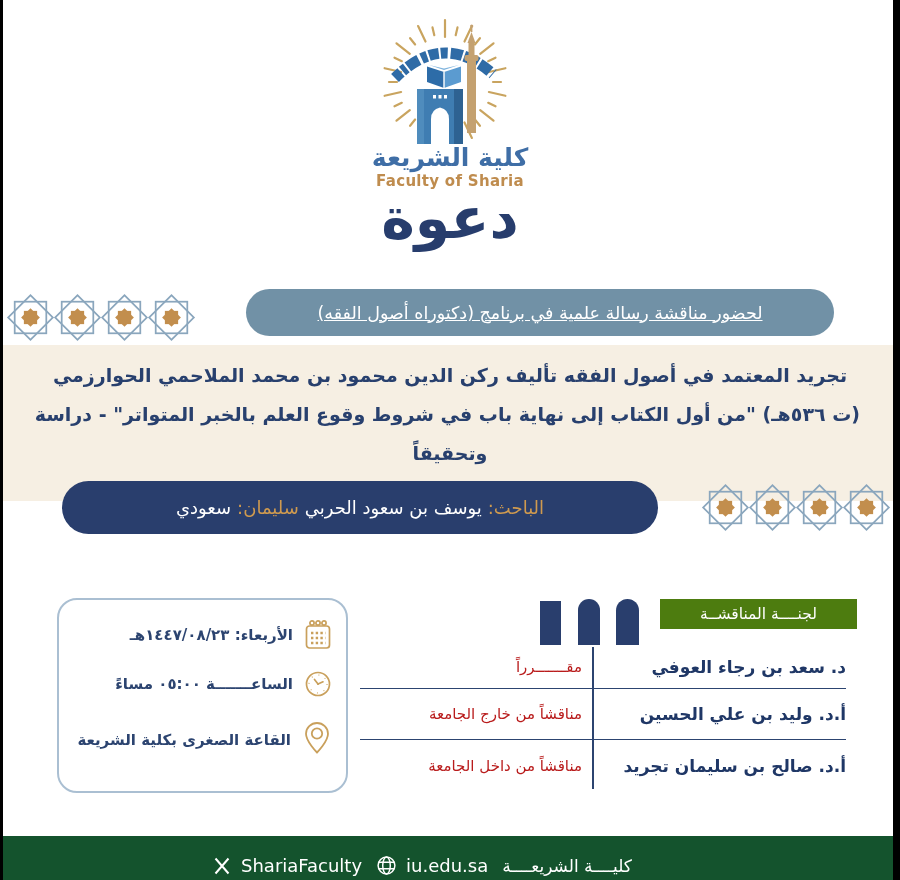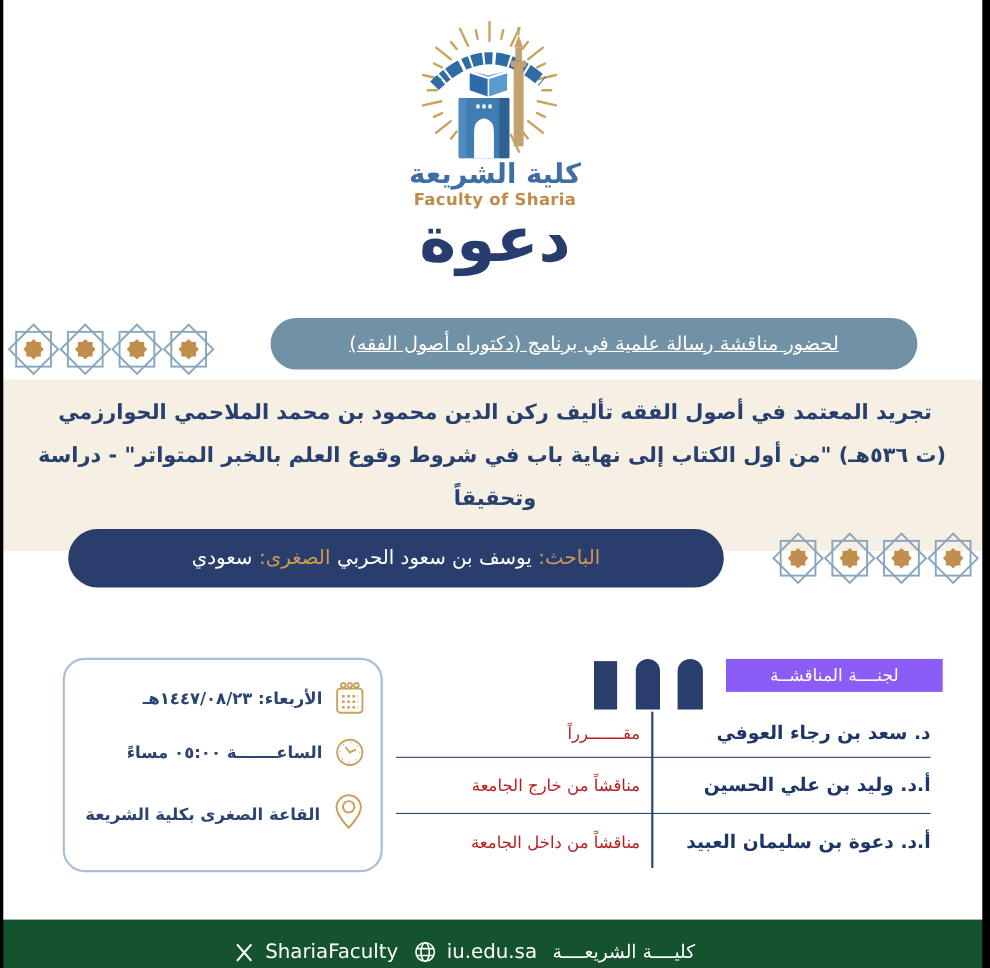--- a/index.html
+++ b/index.html
@@ -52,21 +52,21 @@
   .row-date{margin-top:17px;height:36px;}
   .row-time{margin-top:13px;height:36px;}
   .row-loc{margin-top:14px;height:48px;}
 
   
   .cbar{position:absolute;background:#293e6d;}
   .cbar1{left:540px;top:601px;width:21px;height:44px;}
   .cbar2{left:578px;top:599px;width:22px;height:46px;border-radius:11px 11px 0 0;}
   .cbar3{left:616px;top:599px;width:23px;height:46px;border-radius:12px 12px 0 0;}
   .committee-header{position:absolute;left:660px;top:599px;width:197px;height:30px;
-                    background:#8b5cf6;color:#fff;font-size:15.5px;display:flex;
+                    background:#4d7c0f;color:#fff;font-size:15.5px;display:flex;
                     align-items:center;justify-content:center;direction:rtl;white-space:nowrap;}
   .ctable{position:absolute;left:360px;top:645px;width:486px;direction:rtl;}
   .crow{display:flex;align-items:center;}
   .crow:nth-child(1){height:43px;border-bottom:1.5px solid #2c4470;}
   .crow:nth-child(2){height:50px;border-bottom:1.5px solid #2c4470;}
   .crow:nth-child(3){height:52px;}
   .cname{width:253px;text-align:right;padding-left:6px;box-sizing:border-box;
          font-weight:bold;font-size:17px;color:#1f3766;white-space:nowrap;}
   .crole{width:233px;text-align:right;padding-right:11px;box-sizing:border-box;
          font-size:15px;color:#b91c1c;white-space:nowrap;}
@@ -190,21 +190,21 @@
 
   <div class="thesis">
     <div>تجريد المعتمد في أصول الفقه تأليف ركن الدين محمود بن محمد الملاحمي الحوارزمي</div>
     <div>(ت ٥٣٦هـ) "من أول الكتاب إلى نهاية باب في شروط وقوع العلم بالخبر المتواتر" - دراسة</div>
     <div>وتحقيقاً</div>
   </div>
 
   <div class="researcher-pill">
     <span class="txt-gold">الباحث:</span>
     <span class="txt-white">يوسف بن سعود الحربي</span>
-    <span class="txt-gold">الصغرى:</span>
+    <span class="txt-gold">سليمان:</span>
     <span class="txt-white">سعودي</span>
   </div>
 
   <div class="stars stars-right">
     <svg class="star" width="53" height="53">
         <use href="#star8"></use>
       </svg>
     <svg class="star" width="53" height="53">
         <use href="#star8"></use>
       </svg>
@@ -261,21 +261,21 @@
   <div class="ctable">
     <div class="crow">
       <div class="cname">د. سعد بن رجاء العوفي</div>
       <div class="crole">مقـــــــرراً</div>
     </div>
     <div class="crow">
       <div class="cname">أ.د. وليد بن علي الحسين</div>
       <div class="crole">مناقشاً من خارج الجامعة</div>
     </div>
     <div class="crow">
-      <div class="cname">أ.د. دعوة بن سليمان العبيد</div>
+      <div class="cname">أ.د. صالح بن سليمان تجريد</div>
       <div class="crole">مناقشاً من داخل الجامعة</div>
     </div>
   </div>
   <div class="v-divider"></div>
 
   <div class="footer">
     <div class="footer-inner">
       <div class="f-group">
         <svg width="20" height="20" viewBox="0 0 20 20">
           <path d="M3.5,2.5 L16.5,17.5 M16.5,2.5 L3.5,17.5" stroke="#ffffff" stroke-width="2" fill="none"></path>

